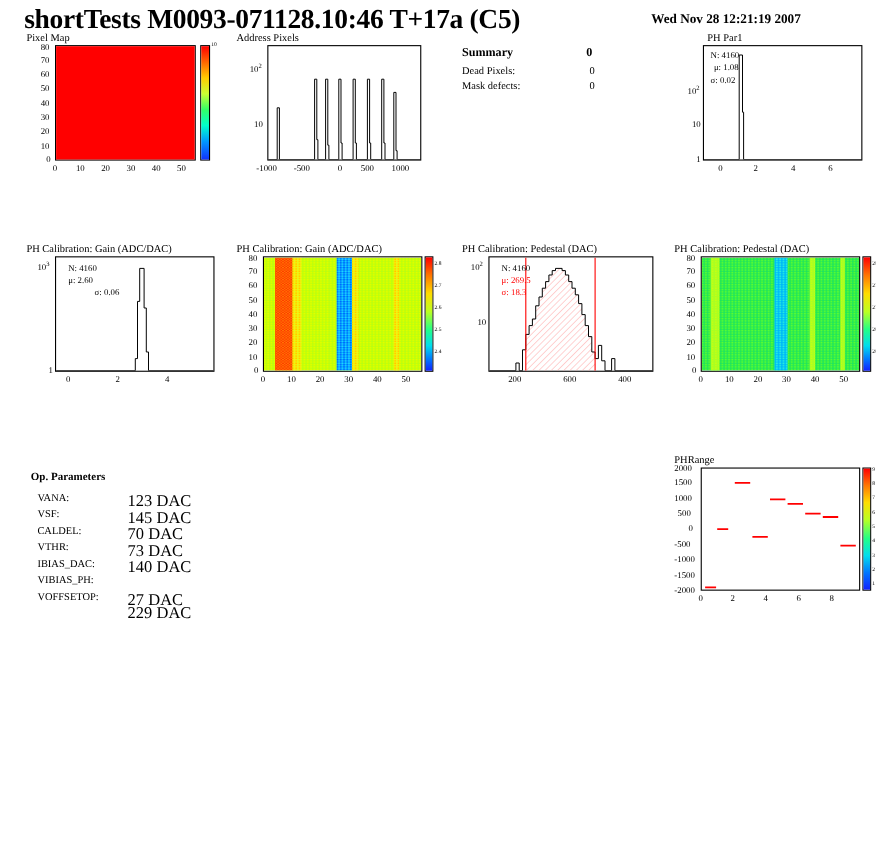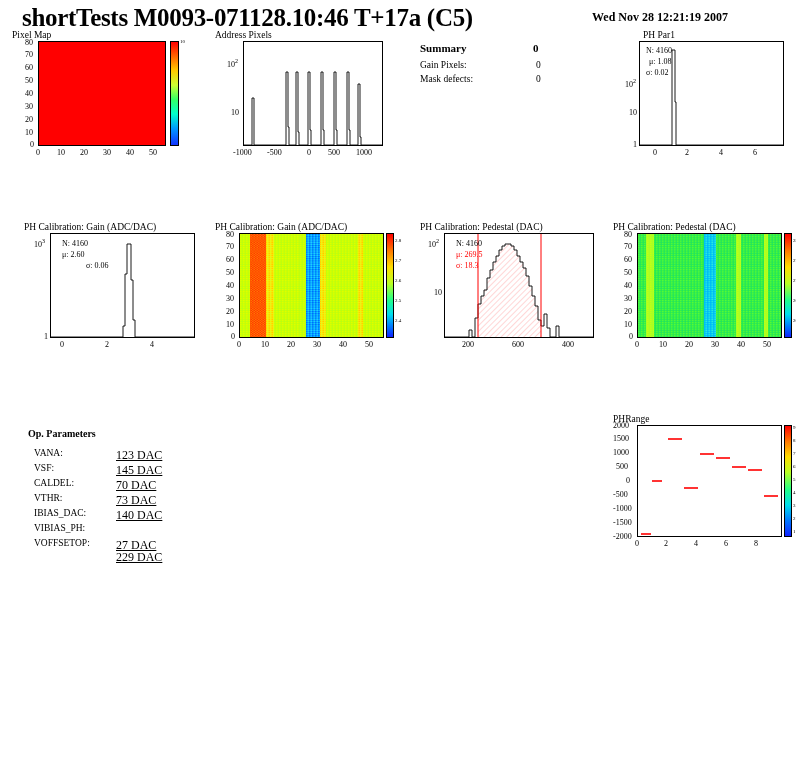--- a/index.html
+++ b/index.html
@@ -20,32 +20,32 @@
   .frame{position:absolute;border:1px solid #000;background:#fff;box-sizing:border-box;}
   .axis-lbl{position:absolute;font-size:8px;}
   .stat{position:absolute;font-size:8px;white-space:nowrap;}
   .stat.red{color:#ff0000;text-align:right;}
   .summary-title{position:absolute;font-size:11px;font-weight:bold;}
   .summary-row{position:absolute;font-size:9.5px;}
   .summary-val{position:absolute;font-size:9.5px;}
   .summary-val.bold{font-weight:bold;font-size:11px;}
   .op-title{position:absolute;font-size:10px;font-weight:bold;}
   .op-key{position:absolute;font-size:9.5px;}
-  .op-val{position:absolute;font-size:12px;text-decoration:underline;}
+  .op-val{position:absolute;font-size:15px;}
   .zbar{position:absolute;border:1px solid #000;box-sizing:border-box;}
   .zbar-lbl{position:absolute;font-size:5px;color:#000;}
   svg{display:block;}
 </style>
 </head>
 <body>
 
 <div class="abs title">shortTests M0093-071128.10:46 T+17a (C5)</div>
 <div class="abs datestamp">Wed Nov 28 12:21:19 2007</div>
 
-<div class="panel" style="left:12px;top:30px;width:170px;height:130px;">
+<div class="panel" style="left:24px;top:30px;width:170px;height:130px;">
   <div class="panel-title">Pixel Map</div>
   <div class="frame" style="left:26px;top:11px;width:128px;height:105px;">
     <div style="position:absolute;left:0;top:0;right:0;bottom:0;background:#ff0000;"></div>
   </div>
 
   <div class="axis-lbl" style="left:13px;top:8px;">80</div>
   <div class="axis-lbl" style="left:13px;top:20px;">70</div>
   <div class="axis-lbl" style="left:13px;top:33px;">60</div>
   <div class="axis-lbl" style="left:13px;top:46px;">50</div>
   <div class="axis-lbl" style="left:13px;top:59px;">40</div>
@@ -87,21 +87,21 @@
   <div class="axis-lbl" style="left:18px;top:118px;">-1000</div>
   <div class="axis-lbl" style="left:52px;top:118px;">-500</div>
   <div class="axis-lbl" style="left:92px;top:118px;">0</div>
   <div class="axis-lbl" style="left:113px;top:118px;">500</div>
   <div class="axis-lbl" style="left:141px;top:118px;">1000</div>
 </div>
 
 <div class="panel" style="left:420px;top:42px;width:130px;height:48px;">
   <div class="summary-title" style="left:0;top:0;">Summary</div>
   <div class="summary-val bold" style="left:113px;top:0;">0</div>
-  <div class="summary-row" style="left:0;top:18px;">Gain Pixels:</div>
+  <div class="summary-row" style="left:0;top:18px;">Dead Pixels:</div>
   <div class="summary-val" style="left:116px;top:18px;">0</div>
   <div class="summary-row" style="left:0;top:32px;">Mask defects:</div>
   <div class="summary-val" style="left:116px;top:32px;">0</div>
 </div>
 
 <div class="panel" style="left:613px;top:30px;width:175px;height:130px;">
   <div class="panel-title" style="left:30px;">PH Par1</div>
   <div class="frame" style="left:26px;top:11px;width:145px;height:105px;">
     <svg width="143" height="103" viewBox="0 0 143 103">
       <polyline fill="none" stroke="#000" stroke-width="0.9" points="

